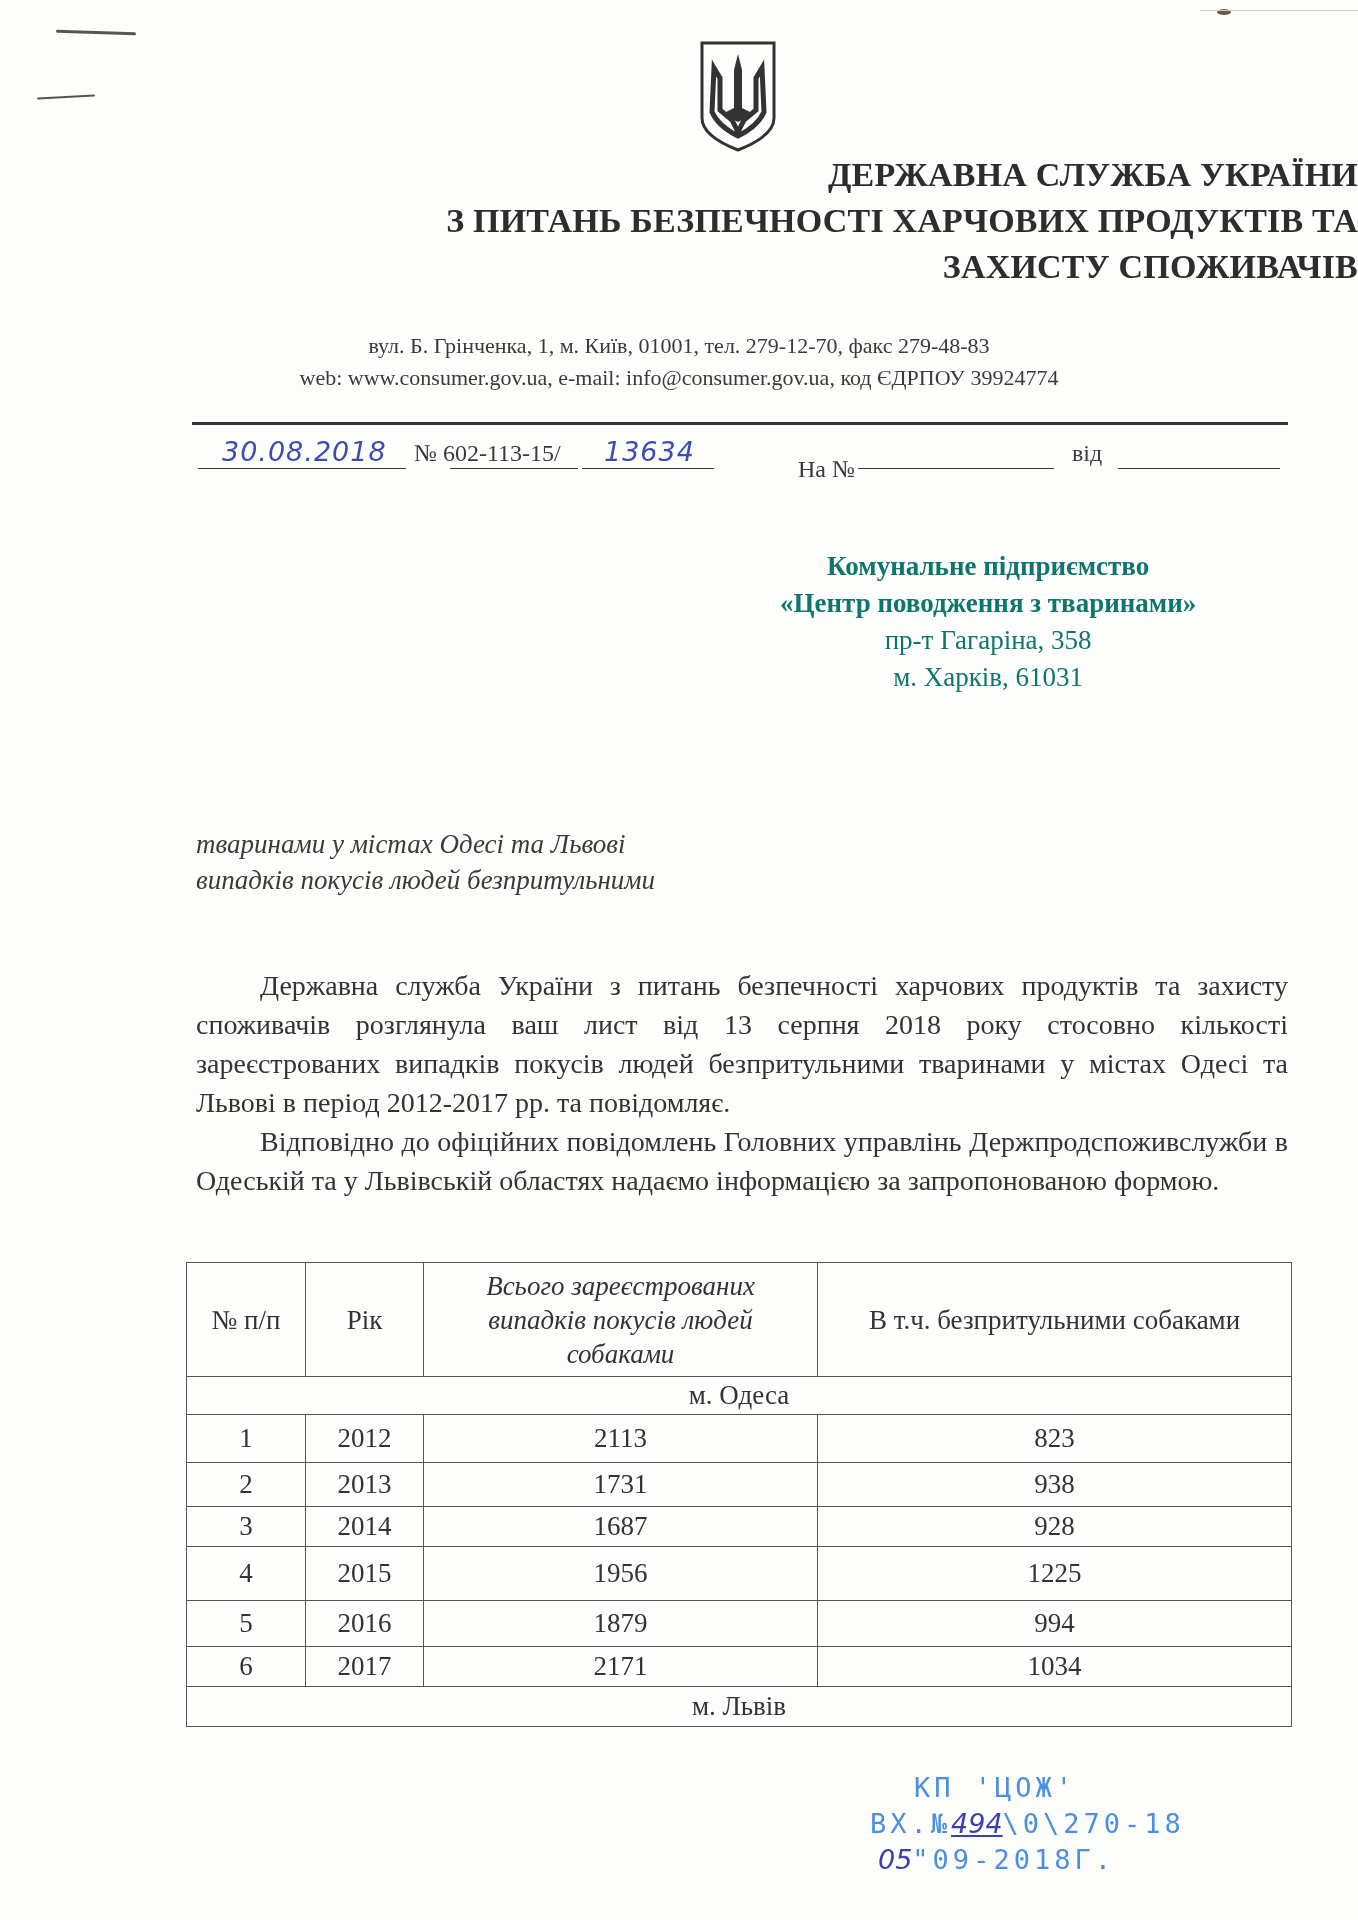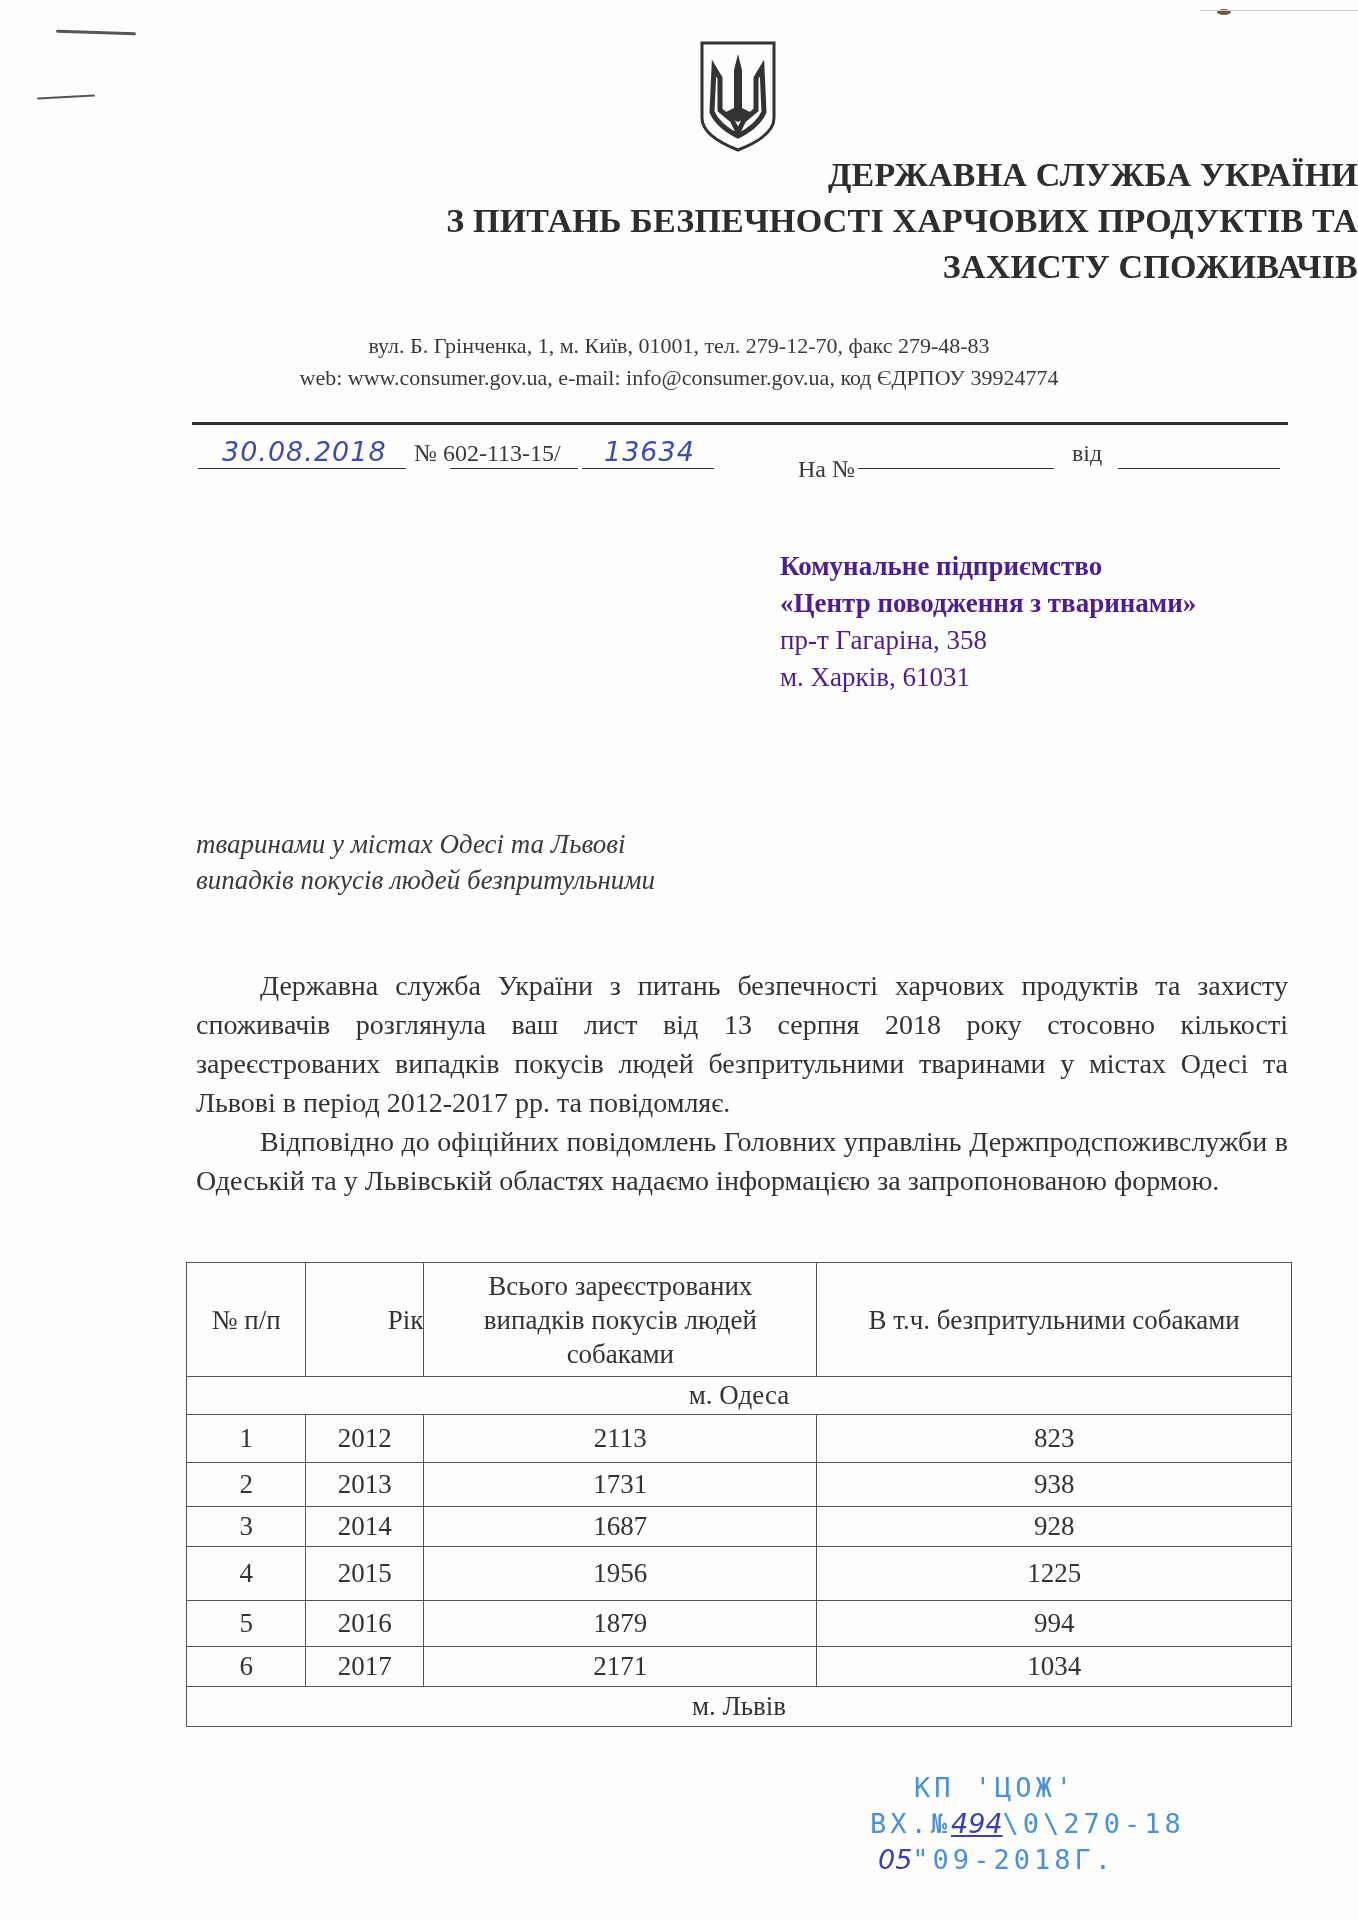--- a/index.html
+++ b/index.html
@@ -23,21 +23,21 @@
     position: absolute; left: 0; width: 1358px; top: 330px; text-align: center;
     font-size: 22px; line-height: 32px; color: #3a3a3a;
   }
 
   .rule { position: absolute; left: 192px; top: 422px; width: 1096px; height: 3px; background: #333; }
 
   .reg-row { position: absolute; top: 436px; left: 192px; width: 1100px; height: 36px; font-size: 24px; color: #3a3a3a; }
   .hand { font-family: "DejaVu Sans", sans-serif; font-style: italic; color: #3d4cb0; font-size: 27px; letter-spacing: 1px; margin-left: 20px; }
   .uline { position: absolute; border-bottom: 1.5px solid #333; }
 
-  .addressee { position: absolute; left: 780px; top: 548px; font-size: 27px; line-height: 37px; color: #4c1d95; }
+  .addressee { position: absolute; left: 780px; top: 548px; font-size: 27px; line-height: 37px; color: #0f766e; text-align: center; }
   .addressee .b { font-weight: bold; }
 
   .subject {
     position: absolute; left: 196px; top: 826px; font-style: italic; font-size: 27px; line-height: 36px; color: #3a3a3a;
   }
 
   .body-text {
     position: absolute; left: 196px; width: 1092px; top: 966px; font-size: 28px; line-height: 39px; color: #333;
     text-align: justify;
   }
@@ -46,21 +46,21 @@
   .body-text .p2 { margin-top: 0; }
 
   table.data {
     position: absolute; left: 186px; top: 1262px; width: 1106px; border-collapse: collapse;
     font-size: 27px; color: #333; text-align: center;
   }
   table.data td, table.data th {
     border: 1.5px solid #555; font-weight: normal; padding: 0; vertical-align: middle;
   }
   table.data th { line-height: 34px; }
-  .c1 { width: 90px; } .c2 { width: 145px; text-align: right; } .c3 { width: 400px; } .c4 { width: 467px; }
+  .c1 { width: 90px; } .c2 { width: 145px; } .c3 { width: 400px; } .c4 { width: 467px; }
 
   .stamp {
     position: absolute; left: 870px; top: 1770px; font-family: "DejaVu Sans Mono", monospace; color: #4a8fe0;
     font-size: 27px; line-height: 36px; letter-spacing: 4px;
   }
   .stamp .hw { font-family: "DejaVu Sans", sans-serif; font-style: italic; color: #3c3fae; letter-spacing: 0; }
 </style>
 </head>
 <body>
 
@@ -117,21 +117,21 @@
 <div class="body-text">
   <p class="indent">Державна служба України з питань безпечності харчових продуктів та захисту споживачів розглянула ваш лист від 13 серпня 2018 року стосовно кількості зареєстрованих випадків покусів людей безпритульними тваринами у містах Одесі та Львові в період 2012-2017 рр. та повідомляє.</p>
   <p class="indent p2">Відповідно до офіційних повідомлень Головних управлінь Держпродспоживслужби в Одеській та у Львівській областях надаємо інформацією за запропонованою формою.</p>
 </div>
 
 <table class="data">
   <thead>
     <tr style="height:114px;">
       <th class="c1" style="padding:0 24px;">№ п/п</th>
       <th class="c2">Рік</th>
-      <th class="c3" style="padding:0 30px;">Всього зареєстрованих випадків покусів людей собаками</th>
+      <th class="c3" style="padding:0 30px;font-style:italic;">Всього зареєстрованих випадків покусів людей собаками</th>
       <th class="c4" style="padding:0 46px;">В т.ч. безпритульними собаками</th>
     </tr>
   </thead>
   <tbody>
     <tr style="height:38px;">
       <td colspan="4">м. Одеса</td>
     </tr>
     <tr style="height:48px;">
       <td>1</td>
       <td>2012</td>

